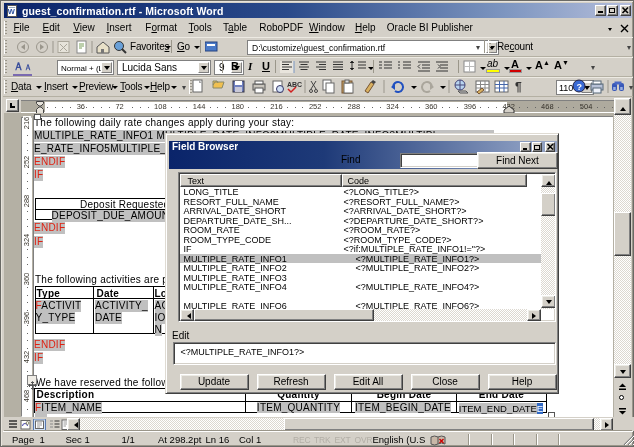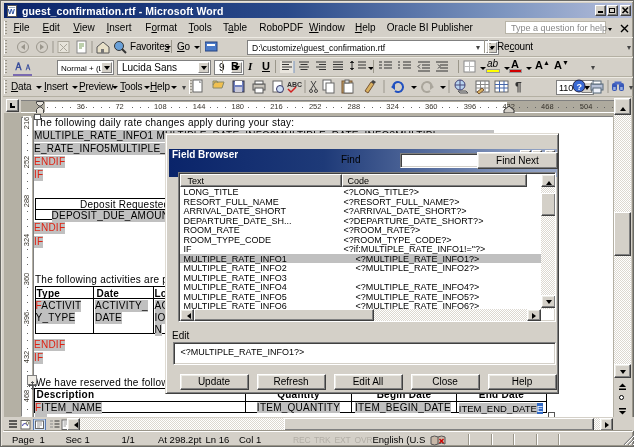--- a/index.html
+++ b/index.html
@@ -44,21 +44,21 @@
 .tri-u{width:0;height:0;border:3px solid transparent;border-bottom:4px solid #000;position:absolute;left:4px;top:3px;}
 .tri-d{width:0;height:0;border:3px solid transparent;border-top:4px solid #000;position:absolute;left:4px;top:6px;}
 .tri-l{width:0;height:0;border:3px solid transparent;border-right:4px solid #000;position:absolute;left:2px;top:3px;}
 .tri-r{width:0;height:0;border:3px solid transparent;border-left:4px solid #000;position:absolute;left:4px;top:3px;}
 
 #status{left:2px;top:430px;width:630px;height:15px;border-top:1px solid #fff;box-shadow:0 -2px 0 -1px #9a968a;}
 #status span{position:absolute;top:1.5px;font-size:9.5px;color:#000;white-space:nowrap;}
 #status span.dim{color:#b2aea6;font-size:8.5px;top:3px;letter-spacing:-0.2px;}
 
 #dlg{left:164px;top:132px;width:394px;height:261px;background:#d4d0c8;border:1px solid;border-color:#dfdbd3 #404040 #404040 #dfdbd3;box-shadow:inset 1px 1px 0 #fff, inset -1px -1px 0 #808080;z-index:50;}
-#dlgtitle{position:absolute;left:3px;top:15px;width:388px;height:28px;background:linear-gradient(to right,#0a246a 0%,#1e3a78 40%,#8a9cc0 92%,#98a6c4 100%);}
+#dlgtitle{position:absolute;left:3px;top:7px;width:388px;height:28px;background:linear-gradient(to right,#0a246a 0%,#1e3a78 40%,#8a9cc0 92%,#98a6c4 100%);}
 #dlgtitle b{position:absolute;left:3px;top:0px;color:#fff;font-size:10px;font-weight:bold;}
 .btn{position:absolute;background:#d4d0c8;border:1px solid;border-color:#fff #404040 #404040 #fff;box-shadow:inset -1px -1px 0 #808080, inset 1px 1px 0 #ecebe5;font-size:10px;text-align:center;color:#000;}
 .sunken{background:#fff;border:1px solid;border-color:#808080 #fff #fff #808080;box-shadow:inset 1px 1px 0 #404040, inset -1px -1px 0 #d4d0c8;}
 #list{position:absolute;left:11.5px;top:37.5px;width:378px;height:150.5px;background:#fff;border:1px solid;border-color:#808080 #fff #fff #808080;box-shadow:inset 1px 1px 0 #404040, inset -1px -1px 0 #d4d0c8;overflow:hidden;}
 .hdrcell{position:absolute;top:1px;height:13px;background:#d4d0c8;border:1px solid;border-color:#fff #404040 #404040 #fff;box-shadow:inset -1px -1px 0 #808080;font-size:9px;}
 .row{position:absolute;left:1px;width:361px;height:9.6px;font-size:9px;white-space:nowrap;}
 .row .c1{position:absolute;left:4px;top:0;}
 .row .c2{position:absolute;left:164px;top:0;}
 .row .c2i{position:absolute;left:176px;top:0;}
 </style></head><body>
@@ -88,23 +88,20 @@
     <span style="left:39.6px"><u>E</u>dit</span>
     <span style="left:70.2px"><u>V</u>iew</span>
     <span style="left:103.5px"><u>I</u>nsert</span>
     <span style="left:142.3px">F<u>o</u>rmat</span>
     <span style="left:185.4px"><u>T</u>ools</span>
     <span style="left:220.1px">T<u>a</u>ble</span>
     <span style="left:256.2px">RoboPDF</span>
     <span style="left:306.1px"><u>W</u>indow</span>
     <span style="left:351.9px"><u>H</u>elp</span>
     <span style="left:383.8px">Oracle BI Publisher</span>
-    <div id="helpbox">
-        <i>Type a question for help</i>
-      </div>
     <div class="abs" style="left:605px;top:9px;width:0;height:0;border:2.5px solid transparent;border-top:3.5px solid #000;"></div>
     <svg class="abs" style="left:617px;top:5px" width="9" height="9">
         <path d="M1 1 L8 8 M8 1 L1 8" stroke="#000" stroke-width="1.4"></path>
       </svg>
   </div>
   <div id="tb1" class="tb abs">
     <div class="grip" style="left:1px"></div>
     <svg class="abs" style="left:12px;top:3px" width="470" height="15">
       <g stroke="#9a968c" fill="none">
           <circle cx="8" cy="7" r="5.5"></circle>
@@ -569,24 +566,20 @@
             <span class="c1">MULTIPLE_RATE_INFO2</span>
             <span class="c2i">&lt;?MULTIPLE_RATE_INFO2?&gt;</span>
           </div>
           <div class="row" style="top:85.50px;">
             <span class="c1">MULTIPLE_RATE_INFO3</span>
           </div>
           <div class="row" style="top:95.00px;">
             <span class="c1">MULTIPLE_RATE_INFO4</span>
             <span class="c2i">&lt;?MULTIPLE_RATE_INFO4?&gt;</span>
           </div>
-          <div class="row" style="top:104.50px;">
-            <span class="c1">MULTIPLE_RATE_INFO5</span>
-            <span class="c2i">&lt;?MULTIPLE_RATE_INFO5?&gt;</span>
-          </div>
           <div class="row" style="top:114.00px;">
             <span class="c1">MULTIPLE_RATE_INFO6</span>
             <span class="c2i">&lt;?MULTIPLE_RATE_INFO6?&gt;</span>
           </div>
         </div>
       <div class="abs track" style="left:362px;top:1px;width:15px;height:135.5px;"></div>
       <div class="sbbtn" style="left:362px;top:1px;width:15px;height:13px;">
           <div class="tri-u" style="left:4px;top:3.5px;"></div>
         </div>
       <div class="thumb" style="left:362px;top:20px;width:15px;height:23px;"></div>

